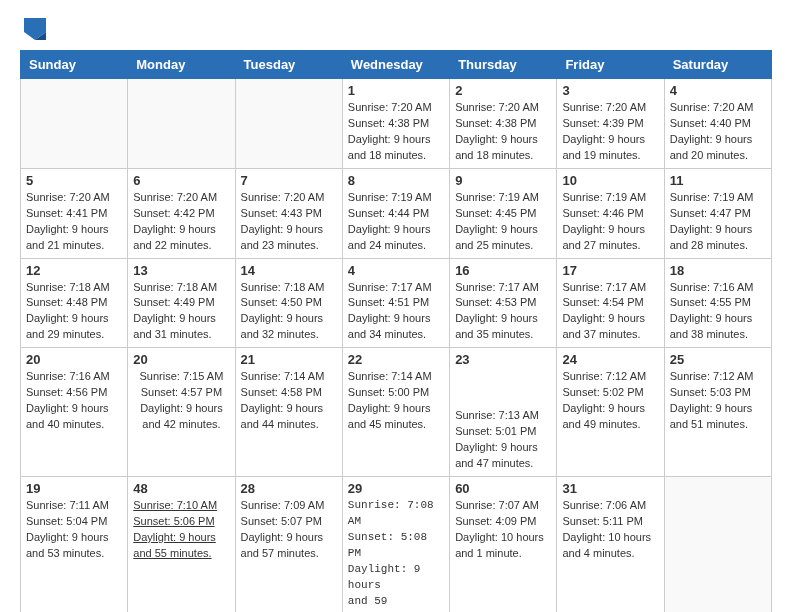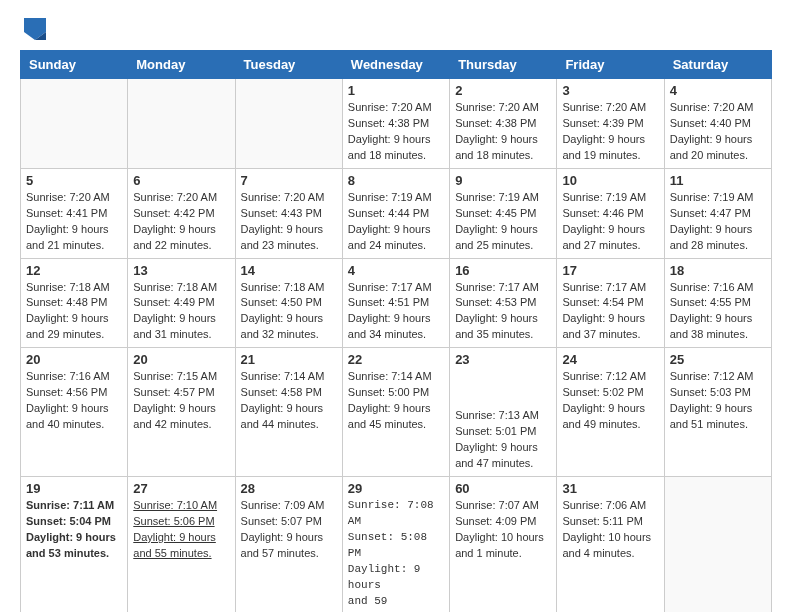--- a/index.html
+++ b/index.html
@@ -269,21 +269,21 @@
         <tr>
           <td>
             <span class="day-num">20</span>
             <div class="day-info" style="white-space: pre-line;">Sunrise: 7:16 AM
 Sunset: 4:56 PM
 Daylight: 9 hours
 and 40 minutes.</div>
           </td>
           <td>
             <span class="day-num">20</span>
-            <div class="day-info" style="white-space: pre-line;">Sunrise: 7:15 AM
+            <div class="day-info" style="white-space: pre-line; text-align: center;">Sunrise: 7:15 AM
 Sunset: 4:57 PM
 Daylight: 9 hours
 and 42 minutes.</div>
           </td>
           <td>
             <span class="day-num">21</span>
             <div class="day-info" style="white-space: pre-line;">Sunrise: 7:14 AM
 Sunset: 4:58 PM
 Daylight: 9 hours
 and 44 minutes.</div>
@@ -313,27 +313,27 @@
             <span class="day-num">25</span>
             <div class="day-info" style="white-space: pre-line;">Sunrise: 7:12 AM
 Sunset: 5:03 PM
 Daylight: 9 hours
 and 51 minutes.</div>
           </td>
         </tr>
         <tr>
           <td>
             <span class="day-num">19</span>
-            <div class="day-info" style="white-space: pre-line; font-weight: bold;">Sunrise: 7:11 AM
+            <div class="day-info" style="white-space: pre-line;">Sunrise: 7:11 AM
 Sunset: 5:04 PM
 Daylight: 9 hours
 and 53 minutes.</div>
           </td>
           <td>
-            <span class="day-num">27</span>
+            <span class="day-num">48</span>
             <div class="day-info" style="white-space: pre-line; text-decoration: underline;">Sunrise: 7:10 AM
 Sunset: 5:06 PM
 Daylight: 9 hours
 and 55 minutes.</div>
           </td>
           <td>
             <span class="day-num">28</span>
             <div class="day-info" style="white-space: pre-line;">Sunrise: 7:09 AM
 Sunset: 5:07 PM
 Daylight: 9 hours

